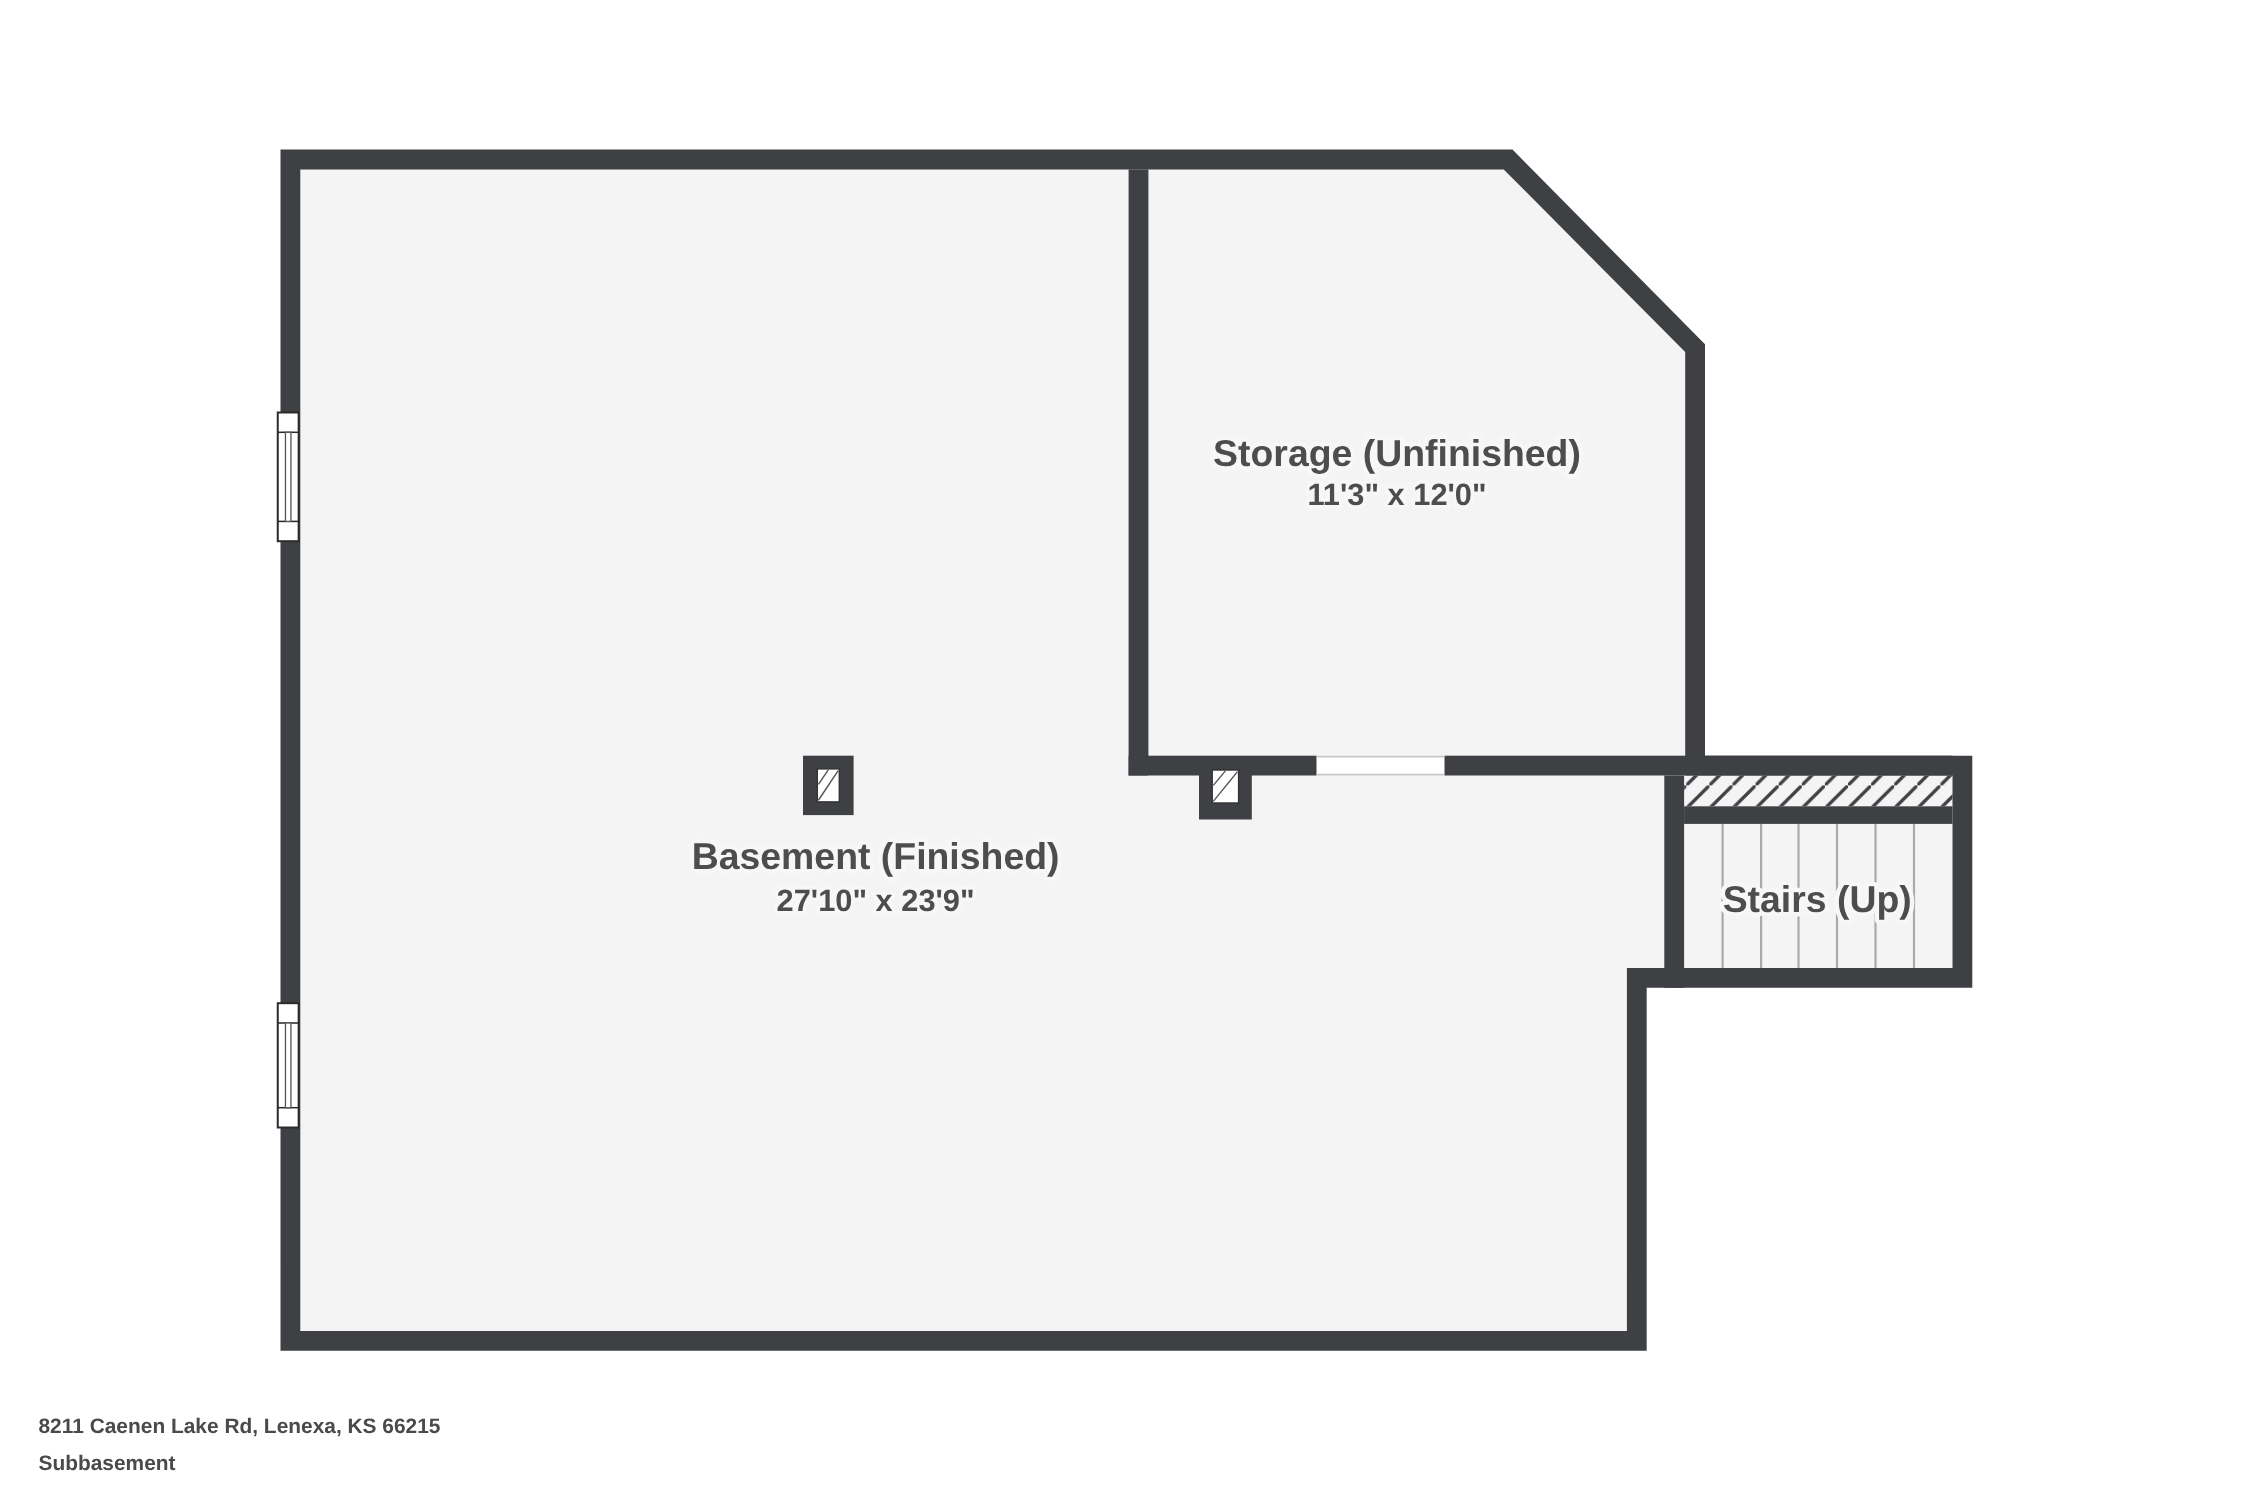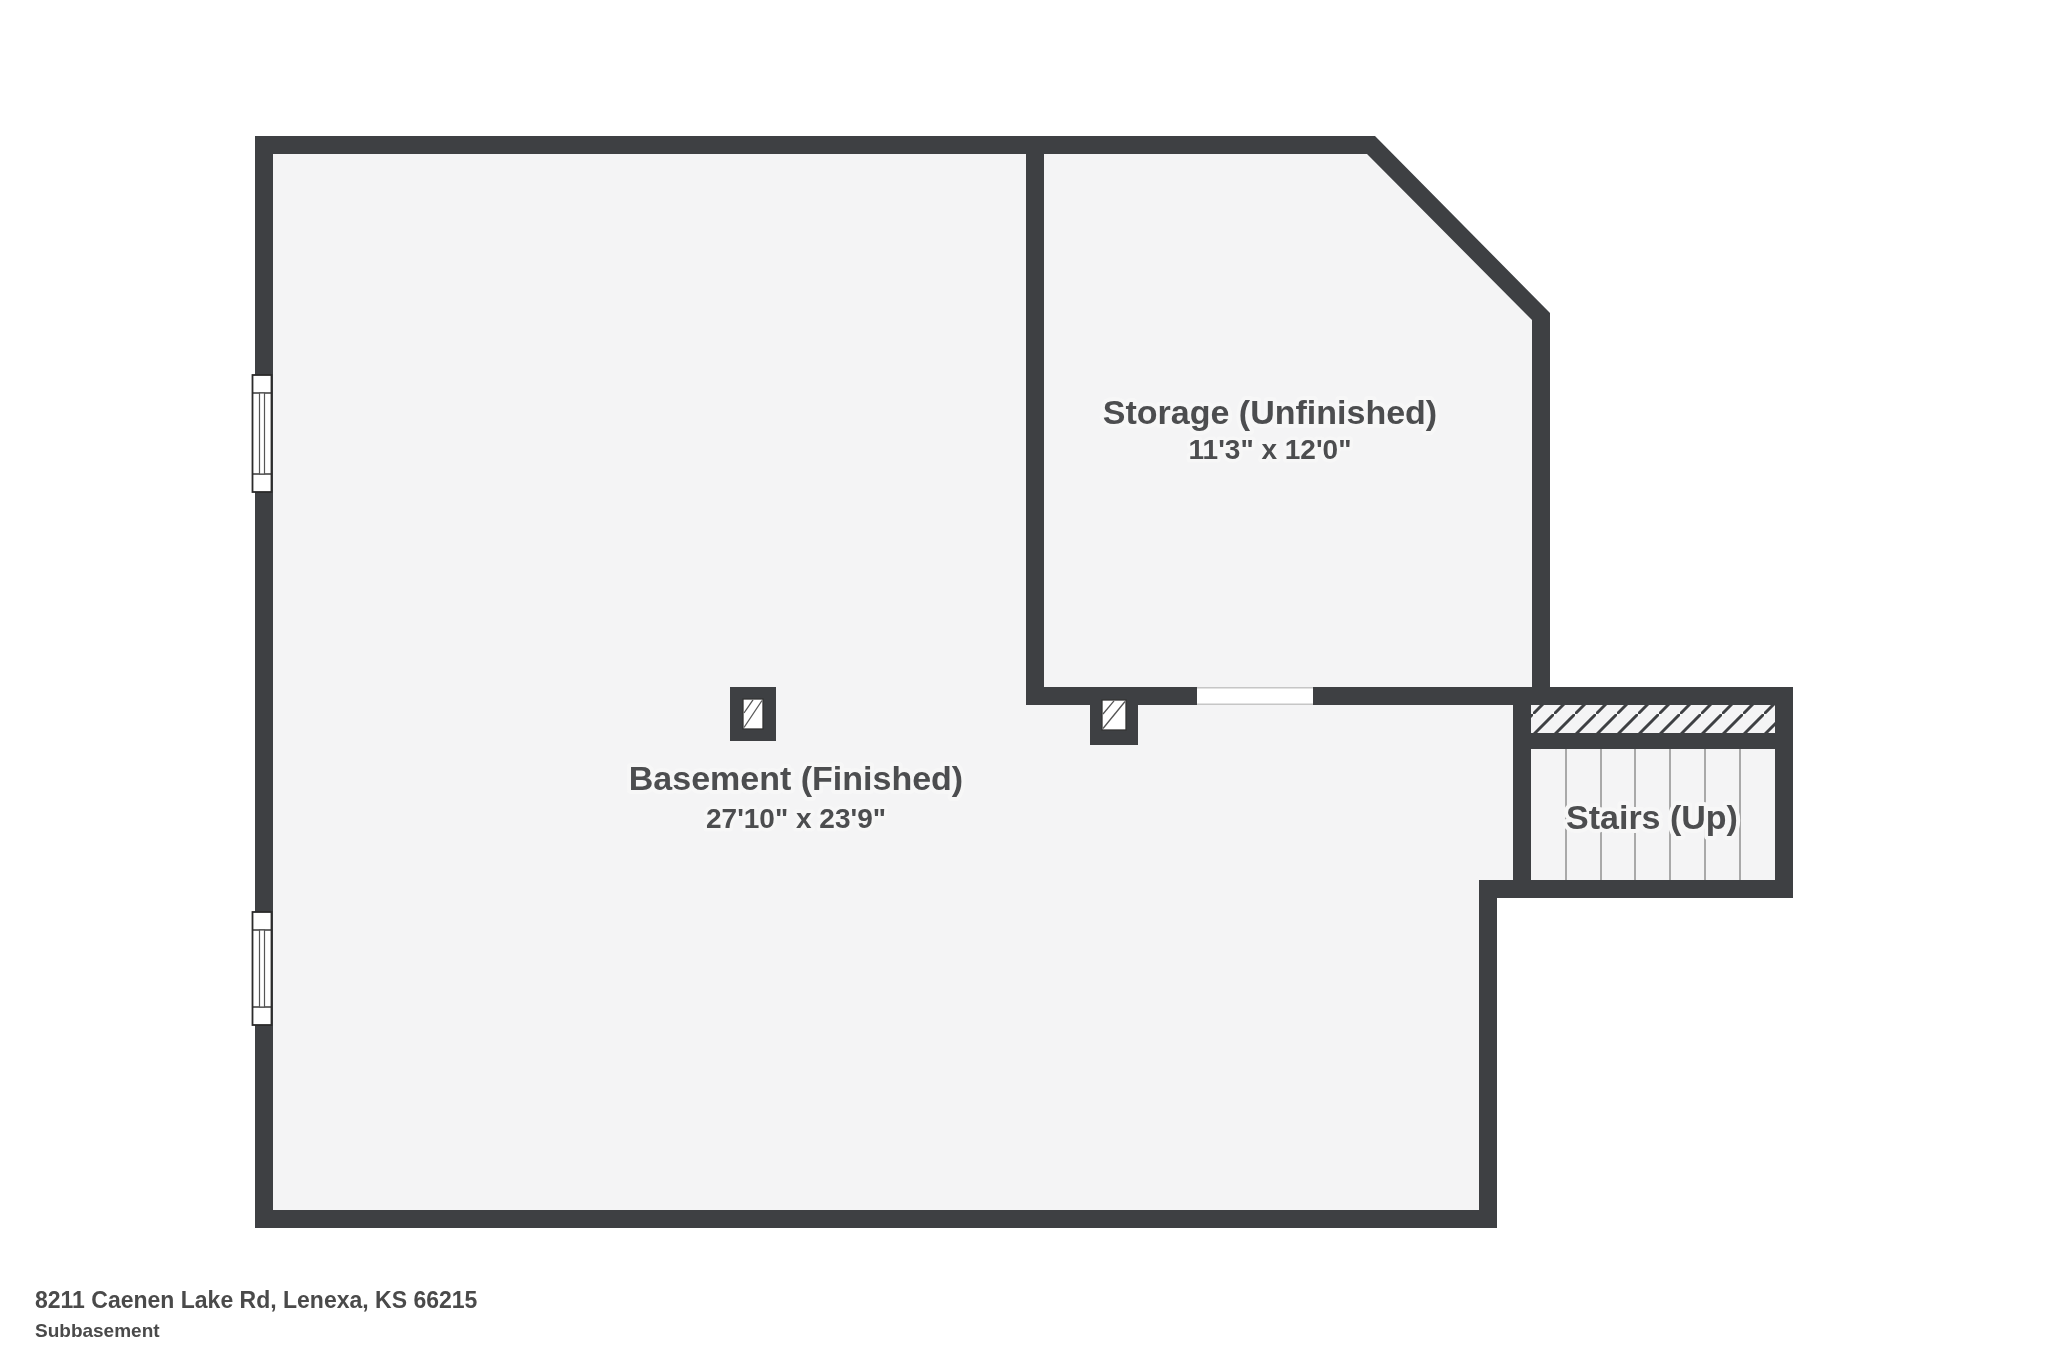--- a/index.html
+++ b/index.html
@@ -33,21 +33,21 @@
     stroke: #f7f7f7;
     stroke-width: 7px;
     stroke-linejoin: round;
   }
   .footer-text {
     position: absolute;
     color: #4a4a4a;
     font-weight: bold;
     white-space: nowrap;
   }
-  #address-line   { left: 35px; top: 1287px; font-size: 23px; }
+  #address-line   { left: 35px; top: 1287px; font-size: 19px; }
   #floor-name     { left: 35px; top: 1320px; font-size: 19px; }
   #disclaimer-line {
     left: 0; top: 1333px; width: 100%;
     text-align: center; font-size: 14px;
   }
 </style>
 </head>
 <body>
 
 <div id="canvas">

